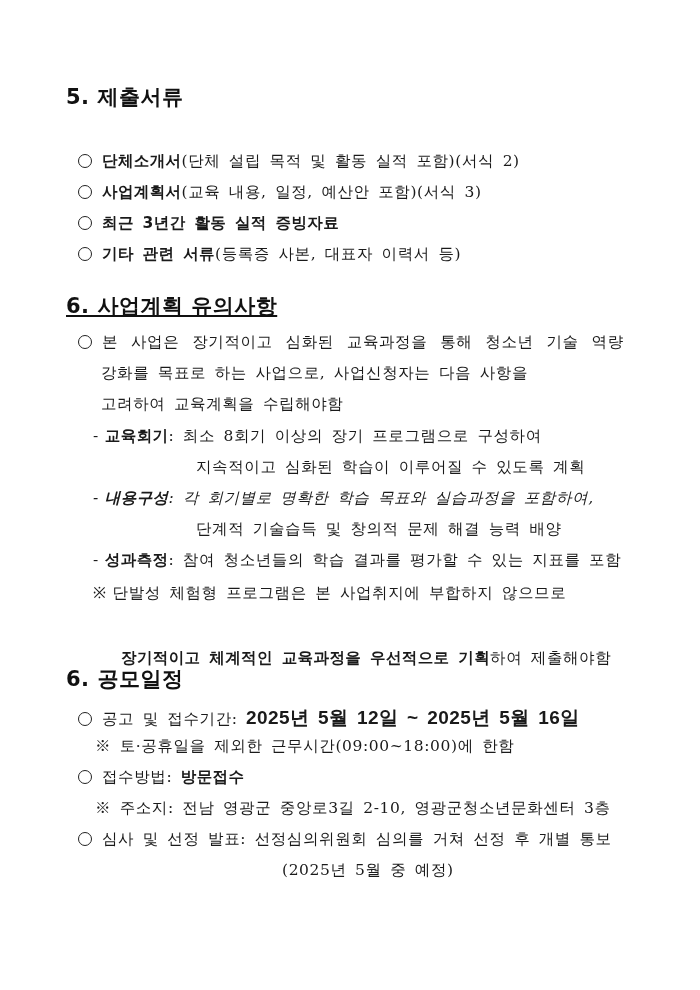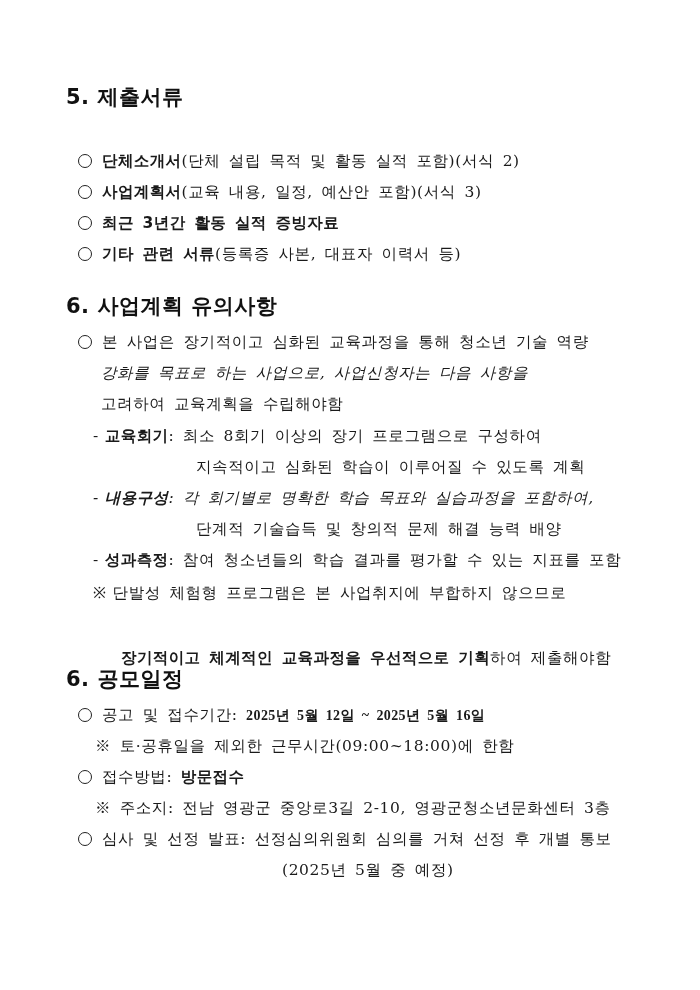--- a/index.html
+++ b/index.html
@@ -78,26 +78,26 @@
   <div class="line" style="left:78px; top:182px;">
     <span class="circle"></span><span class="b">사업계획서</span><span>(교육 내용, 일정, 예산안 포함)(서식 3)</span>
   </div>
   <div class="line" style="left:78px; top:213px;">
     <span class="circle"></span><span class="b">최근 3년간 활동 실적 증빙자료</span><span></span>
   </div>
   <div class="line" style="left:78px; top:244px;">
     <span class="circle"></span><span class="b">기타 관련 서류</span><span>(등록증 사본, 대표자 이력서 등)</span>
   </div>
 
-  <div class="heading" style="top:292px;">6. 사업계획 유의사항</div>
+  <div class="heading" style="top:292px;text-decoration:underline;">6. 사업계획 유의사항</div>
 
-  <div class="line" style="left:78px; top:332px;">
+  <div class="line" style="left:78px; top:332px;font-family:Liberation Mono, monospace;">
     <span class="circle"></span><span>본 사업은 장기적이고 심화된 교육과정을 통해 청소년 기술 역량</span>
   </div>
-  <div class="line" style="left:101px; top:363px;font-style:italic;">강화를 목표로 하는 사업으로, 사업신청자는 다음 사항을</div>
+  <div class="line" style="left:101px; top:363px;">강화를 목표로 하는 사업으로, 사업신청자는 다음 사항을</div>
   <div class="line" style="left:101px; top:394px;">고려하여 교육계획을 수립해야함</div>
 
   <div class="line" style="left:93px; top:426px;">
     <span class="dash">-</span><span class="b">교육회기</span><span>: 최소 8회기 이상의 장기 프로그램으로 구성하여</span>
   </div>
   <div class="line" style="left:196px; top:457px;">지속적이고 심화된 학습이 이루어질 수 있도록 계획</div>
 
   <div class="line" style="left:93px; top:488px;font-style:italic;">
     <span class="dash">-</span><span class="b">내용구성</span><span>: 각 회기별로 명확한 학습 목표와 실습과정을 포함하여,</span>
   </div>
@@ -110,21 +110,21 @@
   <div class="line" style="left:93px; top:581px;">
     <span class="mark">※</span><span>단발성 체험형 프로그램은 본 사업취지에 부합하지 않으므로</span>
   </div>
   <div class="line" style="left:121px; top:612px;margin-top:36px;">
     <span class="b">장기적이고 체계적인 교육과정을 우선적으로 기획</span><span>하여 제출해야함</span>
   </div>
 
   <div class="heading" style="top:665px;">6. 공모일정</div>
 
   <div class="line" style="left:78px; top:705px;">
-    <span class="circle"></span><span>공고 및 접수기간: </span><span class="b" style="font-family:Liberation Serif, serif; font-size:14px;">2025년 5월 12일 ~ 2025년 5월 16일</span>
+    <span class="circle"></span><span>공고 및 접수기간: </span><span class="b" style="font-family:Liberation Sans, sans-serif; font-size:19px;">2025년 5월 12일 ~ 2025년 5월 16일</span>
   </div>
   <div class="line" style="left:95px; top:736px;">※ 토·공휴일을 제외한 근무시간(09:00~18:00)에 한함</div>
 
   <div class="line" style="left:78px; top:767px;">
     <span class="circle"></span><span>접수방법: </span><span class="b">방문접수</span>
   </div>
   <div class="line" style="left:95px; top:798px;">※ 주소지: 전남 영광군 중앙로3길 2-10, 영광군청소년문화센터 3층</div>
 
   <div class="line" style="left:78px; top:829px;">
     <span class="circle"></span><span>심사 및 선정 발표: 선정심의위원회 심의를 거쳐 선정 후 개별 통보</span>

